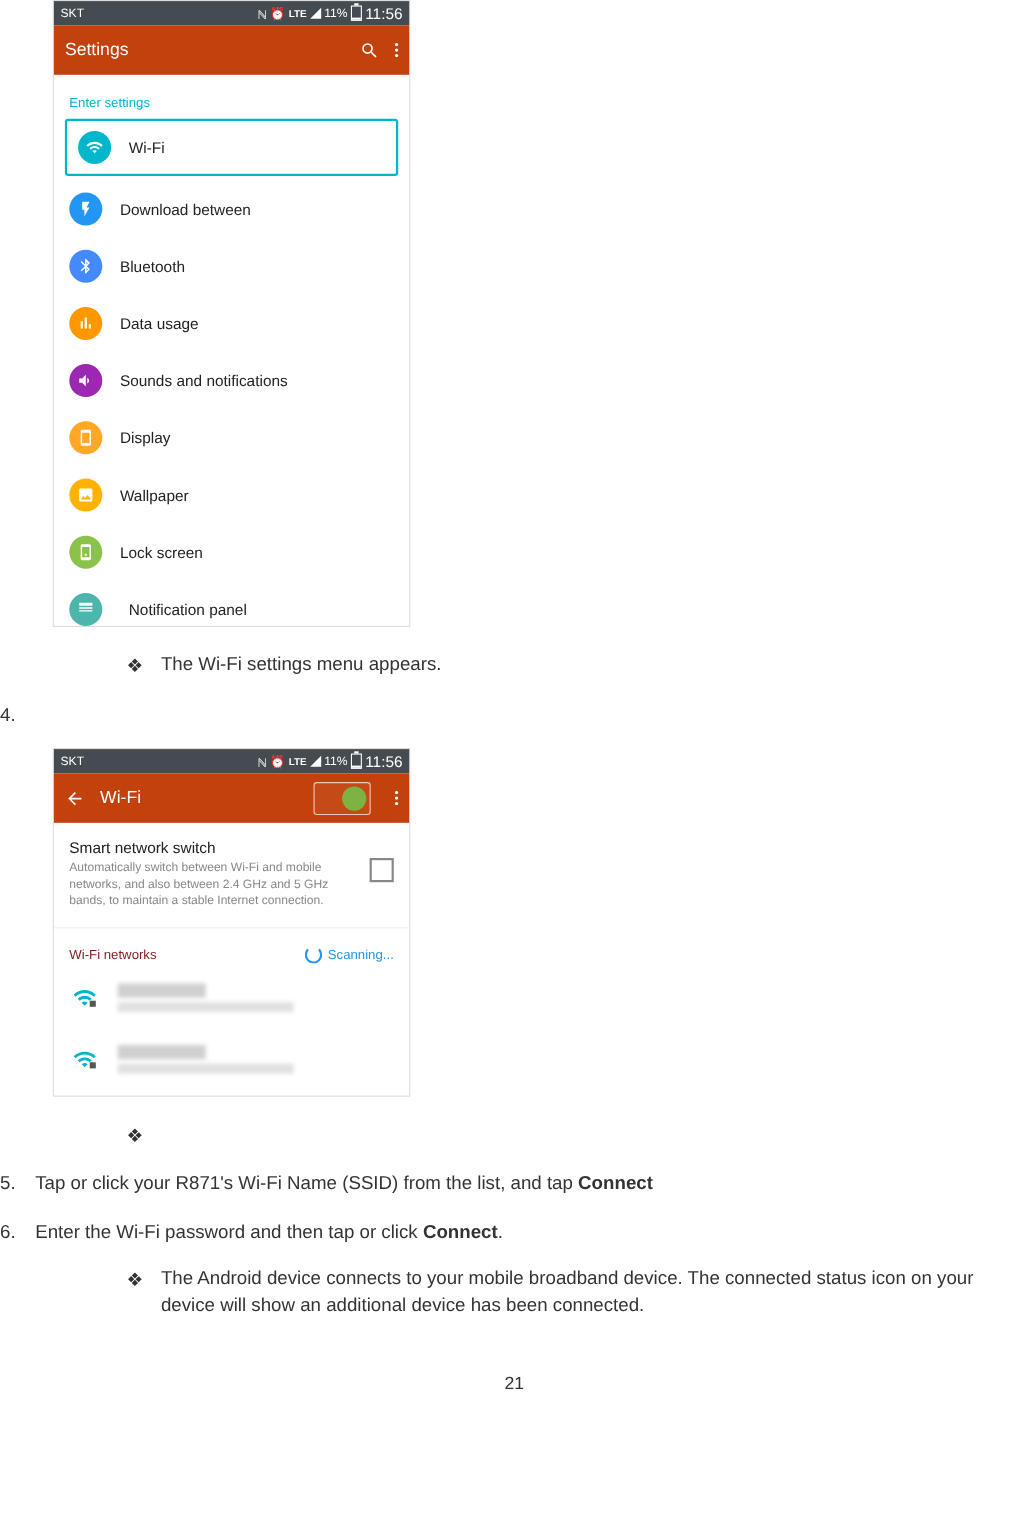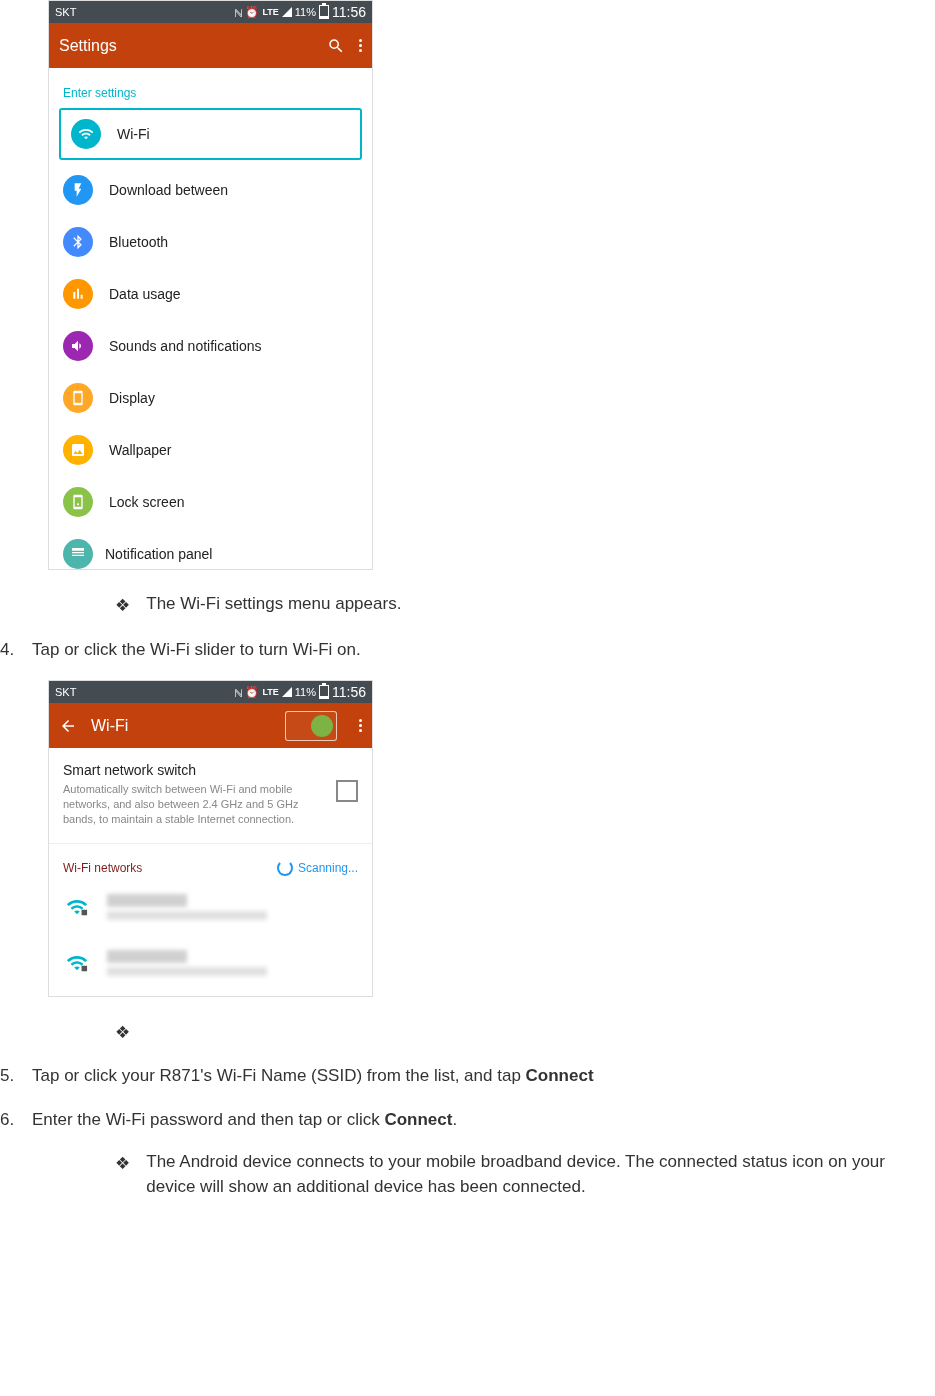--- a/index.html
+++ b/index.html
@@ -99,21 +99,21 @@
   }
   .setting-icon svg { width: 16px; height: 16px; fill: #fff; }
   .setting-label { font-size: 14px; color: #222; }
   .wifi-row {
     border: 2px solid #00b6cc;
     border-radius: 3px;
     margin: 0 10px 4px;
     padding: 9px 10px;
   }
   .partial-row {
-    display:flex; align-items:center; padding: 11px 14px 0 14px; gap:12px;
+    display:flex; align-items:center; padding: 11px 14px 0 14px; gap:24px;
   }
 
   
   .c-teal   { background:#00b6cc; }
   .c-blue   { background:#2196f3; }
   .c-blue2  { background:#448aff; }
   .c-orange { background:#ff9800; }
   .c-purple { background:#9c27b0; }
   .c-orange2{ background:#ffa726; }
   .c-amber  { background:#ffb300; }
@@ -342,21 +342,20 @@
   </div>
 
   <div class="bullet-line">
     <span class="diamond">❖</span>
     <span>The Wi-Fi settings menu appears.</span>
   </div>
 
   <ol class="steps">
     <li>
       <span class="num">4.</span>
-      <span>Tap or click the Wi-Fi slider to turn Wi-Fi on.</span>
     </li>
   </ol>
 
   <div class="phone" style="margin-top:4px;">
     <div class="statusbar">
       <div class="sb-left">
         <span>SKT</span>
       </div>
       <div class="sb-right">
         <span>ℕ</span>
@@ -443,13 +442,14 @@
         <span>Enter the Wi-Fi password and then tap or click </span><span class="bold">Connect</span><span>.</span>
       </span>
     </li>
   </ol>
 
   <div class="bullet-sub">
     <span class="diamond">❖</span>
     <span>The Android device connects to your mobile broadband device. The connected status icon on your device will show an additional device has been connected.</span>
   </div>
 
+  <div class="page-num">21</div>
 </div>
 
 </body></html>

